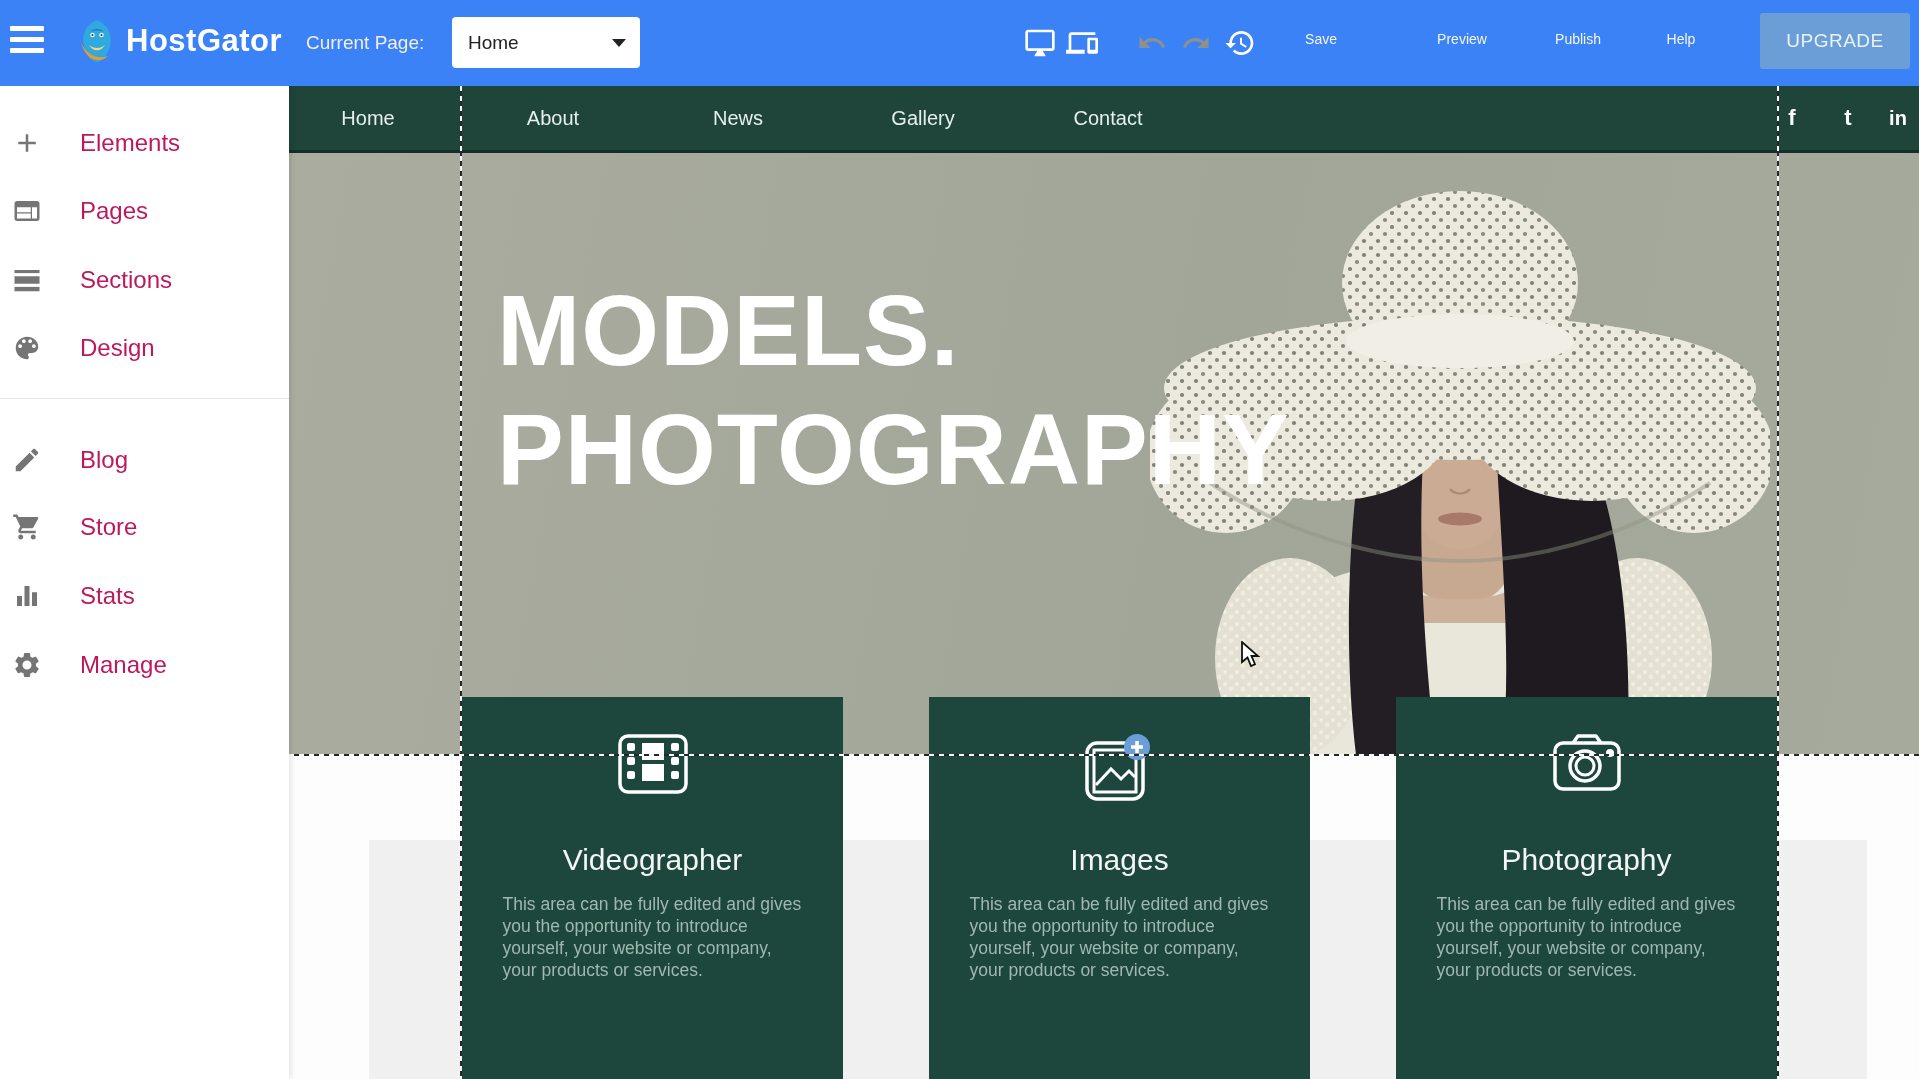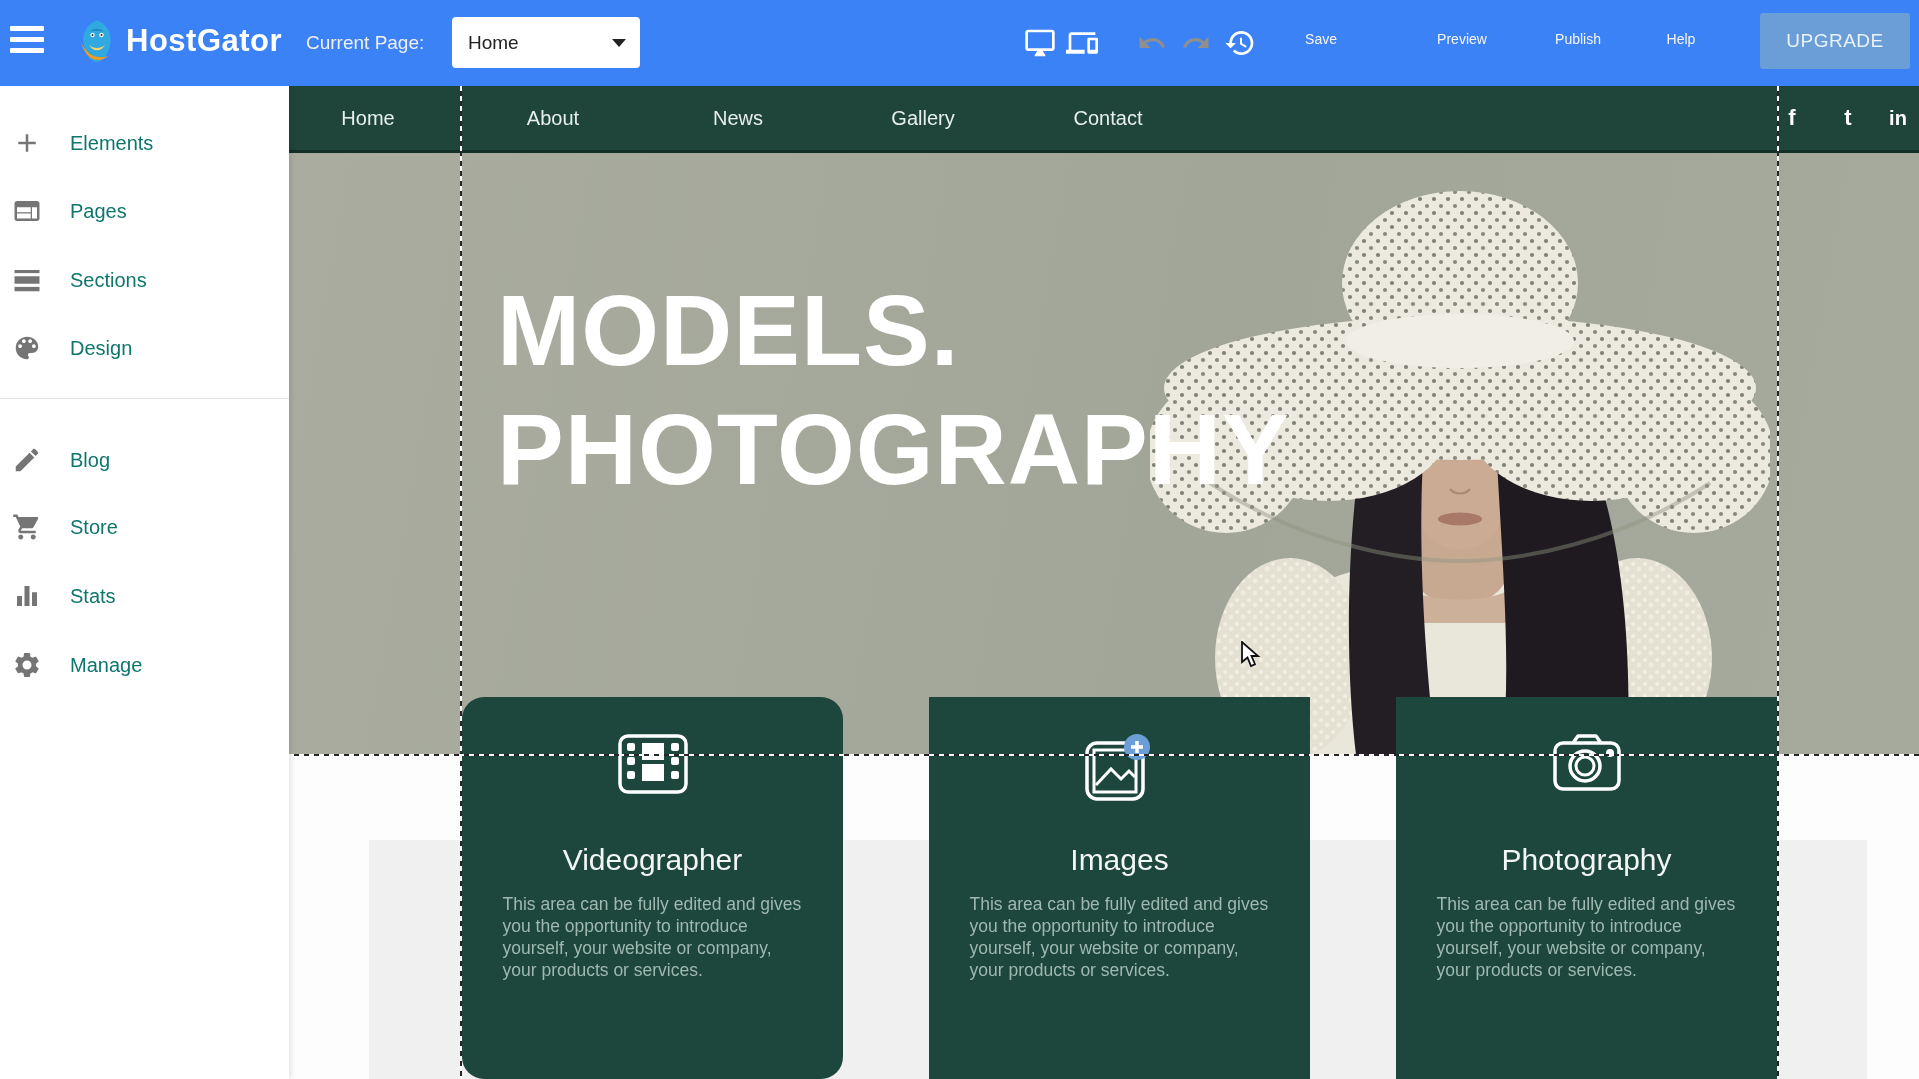--- a/index.html
+++ b/index.html
@@ -25,22 +25,22 @@
           color:#f5f5f5;font-size:14px;cursor:pointer;}
   .upgrade{position:absolute;left:1760px;top:13px;width:150px;height:56px;background:#6b9ed7;
            border:none;border-radius:3px;color:#eaf2fb;font-size:19px;letter-spacing:.5px;
            font-family:"Liberation Sans",sans-serif;cursor:pointer;}
 
   
   .sidebar{position:absolute;left:0;top:86px;width:289px;height:993px;background:#fff;z-index:15;
            box-shadow:2px 0 5px rgba(0,0,0,.10);}
   .side-item{position:absolute;left:0;width:289px;height:44px;cursor:pointer;}
   .side-item .sicon{position:absolute;left:12px;top:7px;width:30px;height:30px;}
-  .side-item .slabel{position:absolute;left:70px;top:0;height:44px;display:flex;align-items:center;
-           font-size:20px;color:#0f766e;}
+  .side-item .slabel{position:absolute;left:80px;top:0;height:44px;display:flex;align-items:center;
+           font-size:24px;color:#be185d;}
   .side-divider{position:absolute;left:0;top:312px;width:289px;height:1px;background:#e4e4e4;}
 
   
   .canvas{position:absolute;left:289px;top:86px;width:1630px;height:993px;overflow:hidden;background:#fdfdfd;}
   .site-nav{position:absolute;left:0;top:0;width:1630px;height:67px;background:#1f443a;
             border-bottom:3px solid #133028;z-index:4;}
   .nav-item{position:absolute;top:0;height:64px;display:flex;align-items:center;transform:translateX(-50%);
             color:#e6efeb;font-size:20px;cursor:pointer;}
   .social{position:absolute;top:0;height:64px;display:flex;align-items:center;transform:translateX(-50%);
           color:#fff;font-weight:bold;font-size:22px;cursor:pointer;}
@@ -253,21 +253,21 @@
 
       <div class="headline">
         <div>MODELS.</div>
         <div>PHOTOGRAPHY</div>
       </div>
     </section>
 
     <section class="below-band"></section>
     <div class="gray-panel"></div>
 
-    <div class="card" style="left:173px;border-radius:22px;">
+    <div class="card" style="left:173px;">
       <svg class="card-icon" width="72" height="62" viewBox="0 0 72 62">
         <rect x="3" y="3" width="66" height="56" rx="8" fill="none" stroke="#fff" stroke-width="3.5"></rect>
         <rect x="10" y="10" width="8" height="8" rx="2" fill="#fff"></rect>
         <rect x="10" y="24" width="8" height="8" rx="2" fill="#fff"></rect>
         <rect x="10" y="38" width="8" height="8" rx="2" fill="#fff"></rect>
         <rect x="54" y="10" width="8" height="8" rx="2" fill="#fff"></rect>
         <rect x="54" y="24" width="8" height="8" rx="2" fill="#fff"></rect>
         <rect x="54" y="38" width="8" height="8" rx="2" fill="#fff"></rect>
         <rect x="25" y="10" width="22" height="17" fill="#fff"></rect>
         <rect x="25" y="31" width="22" height="17" fill="#fff"></rect>

